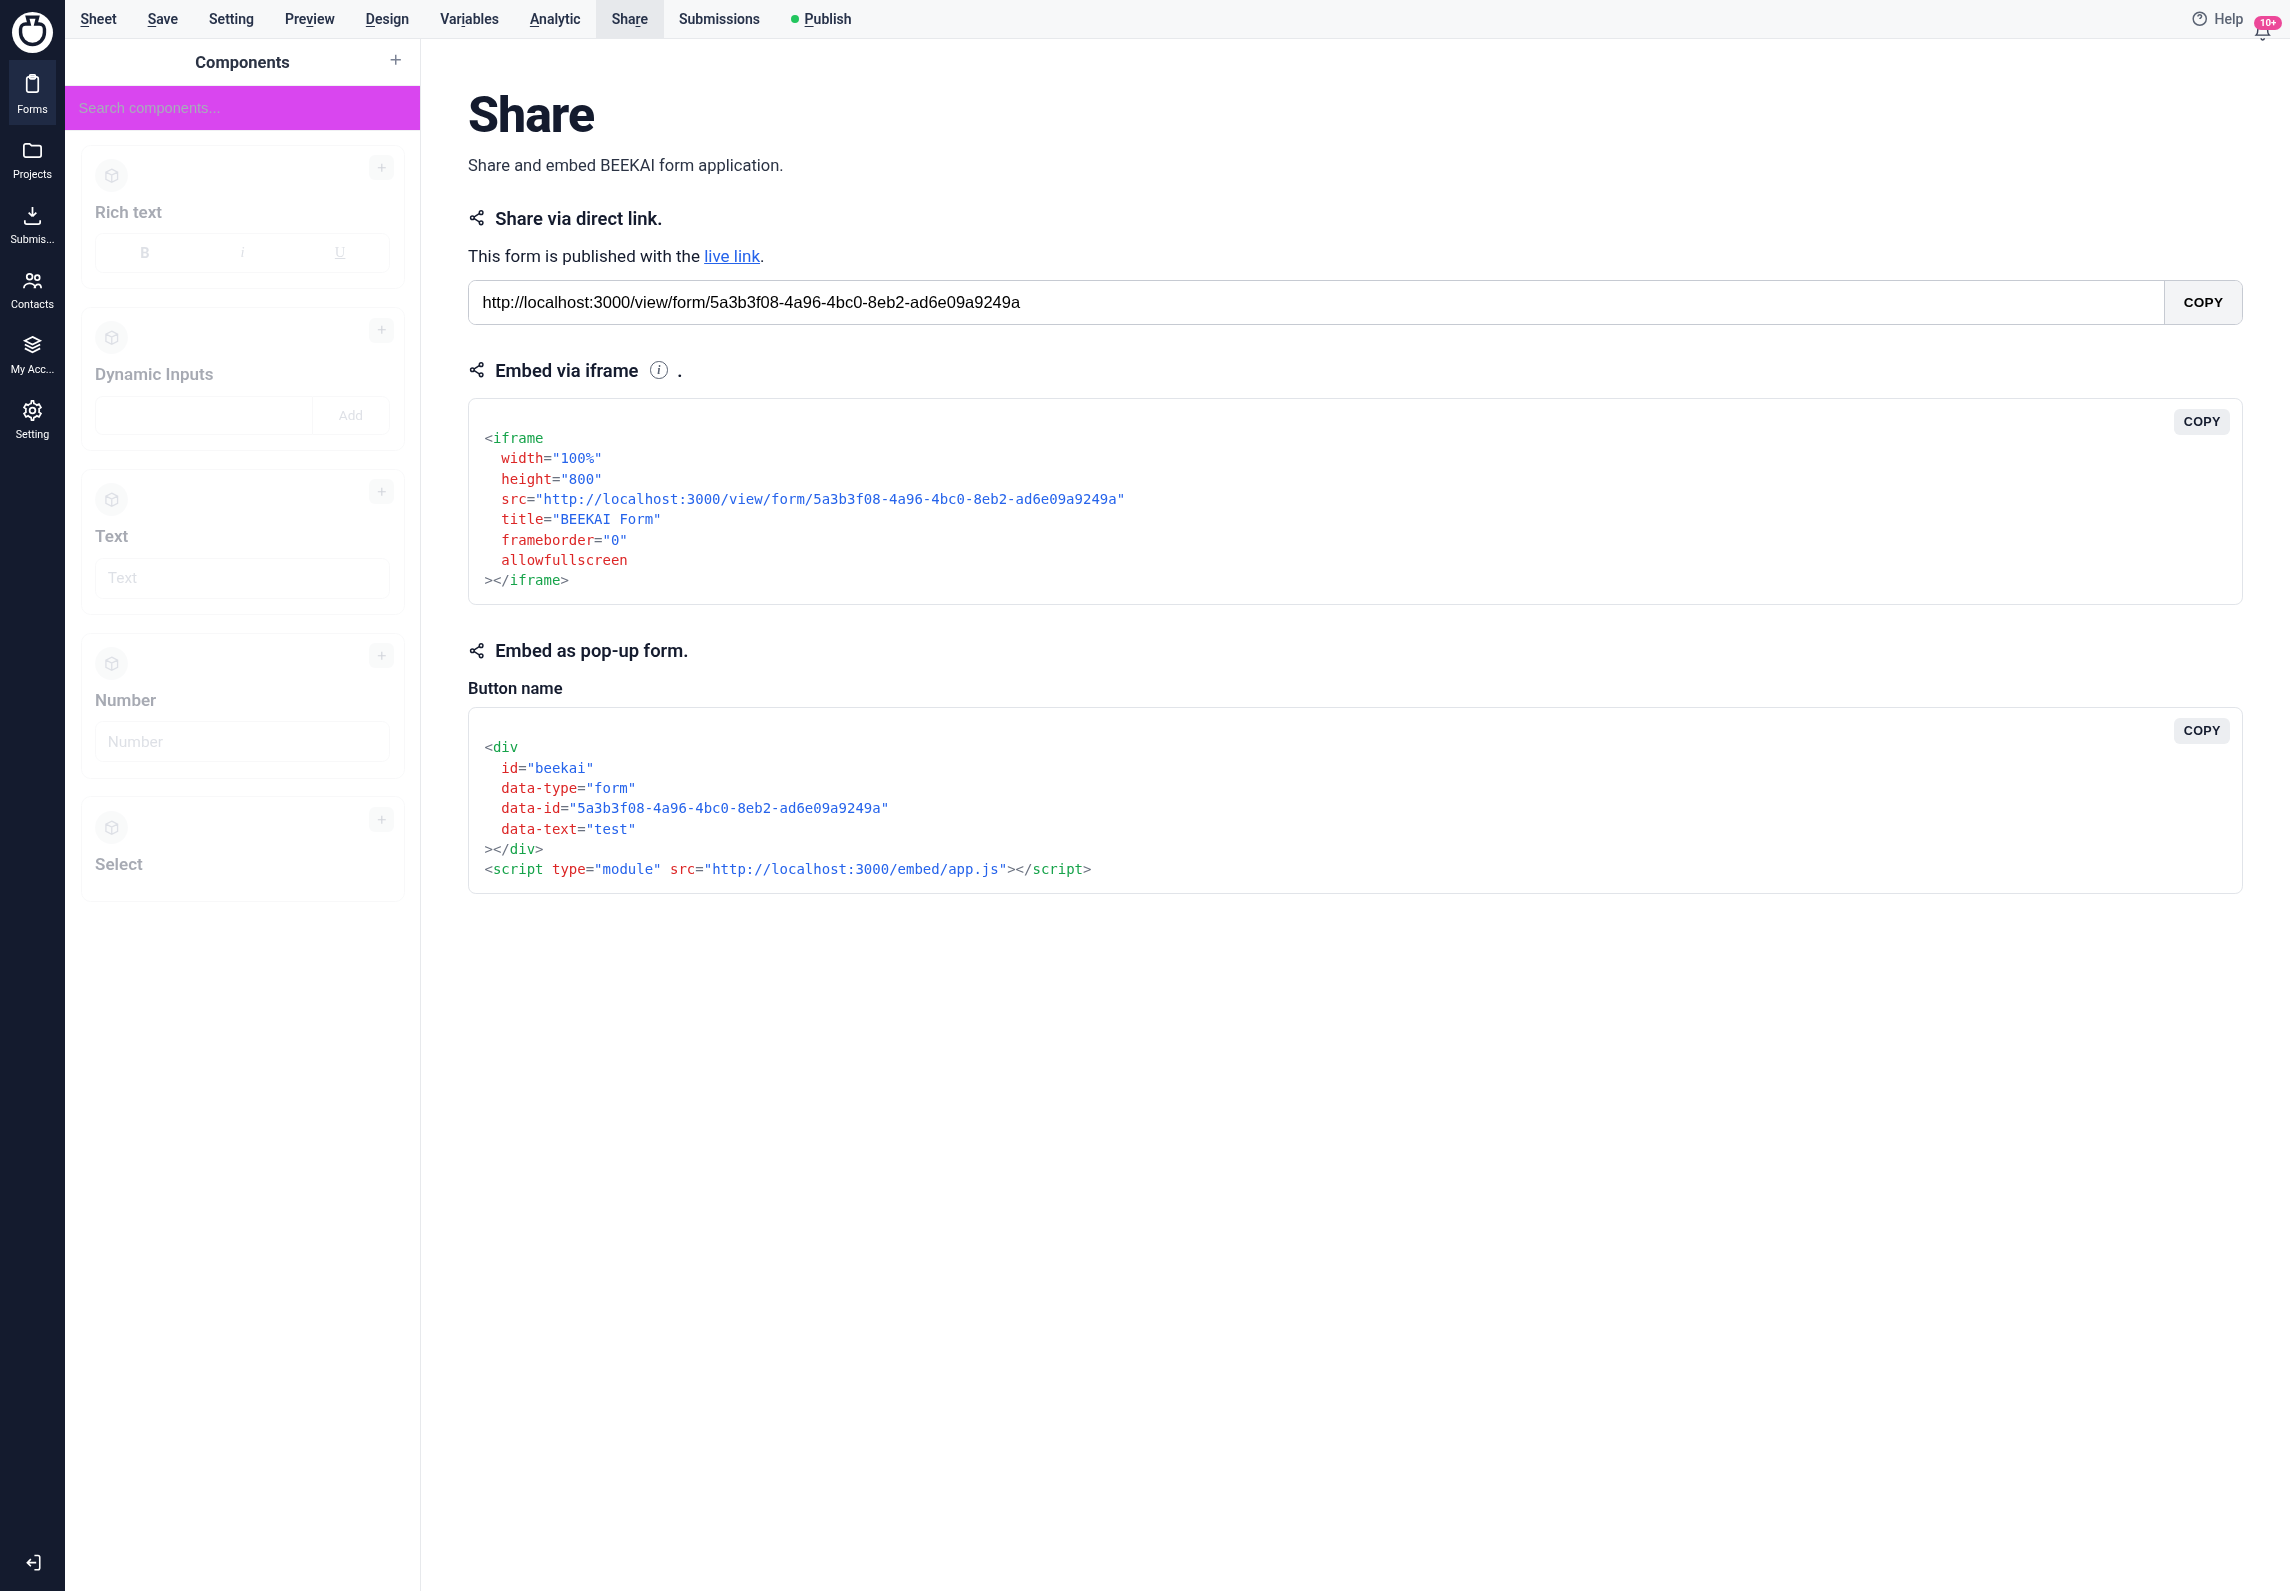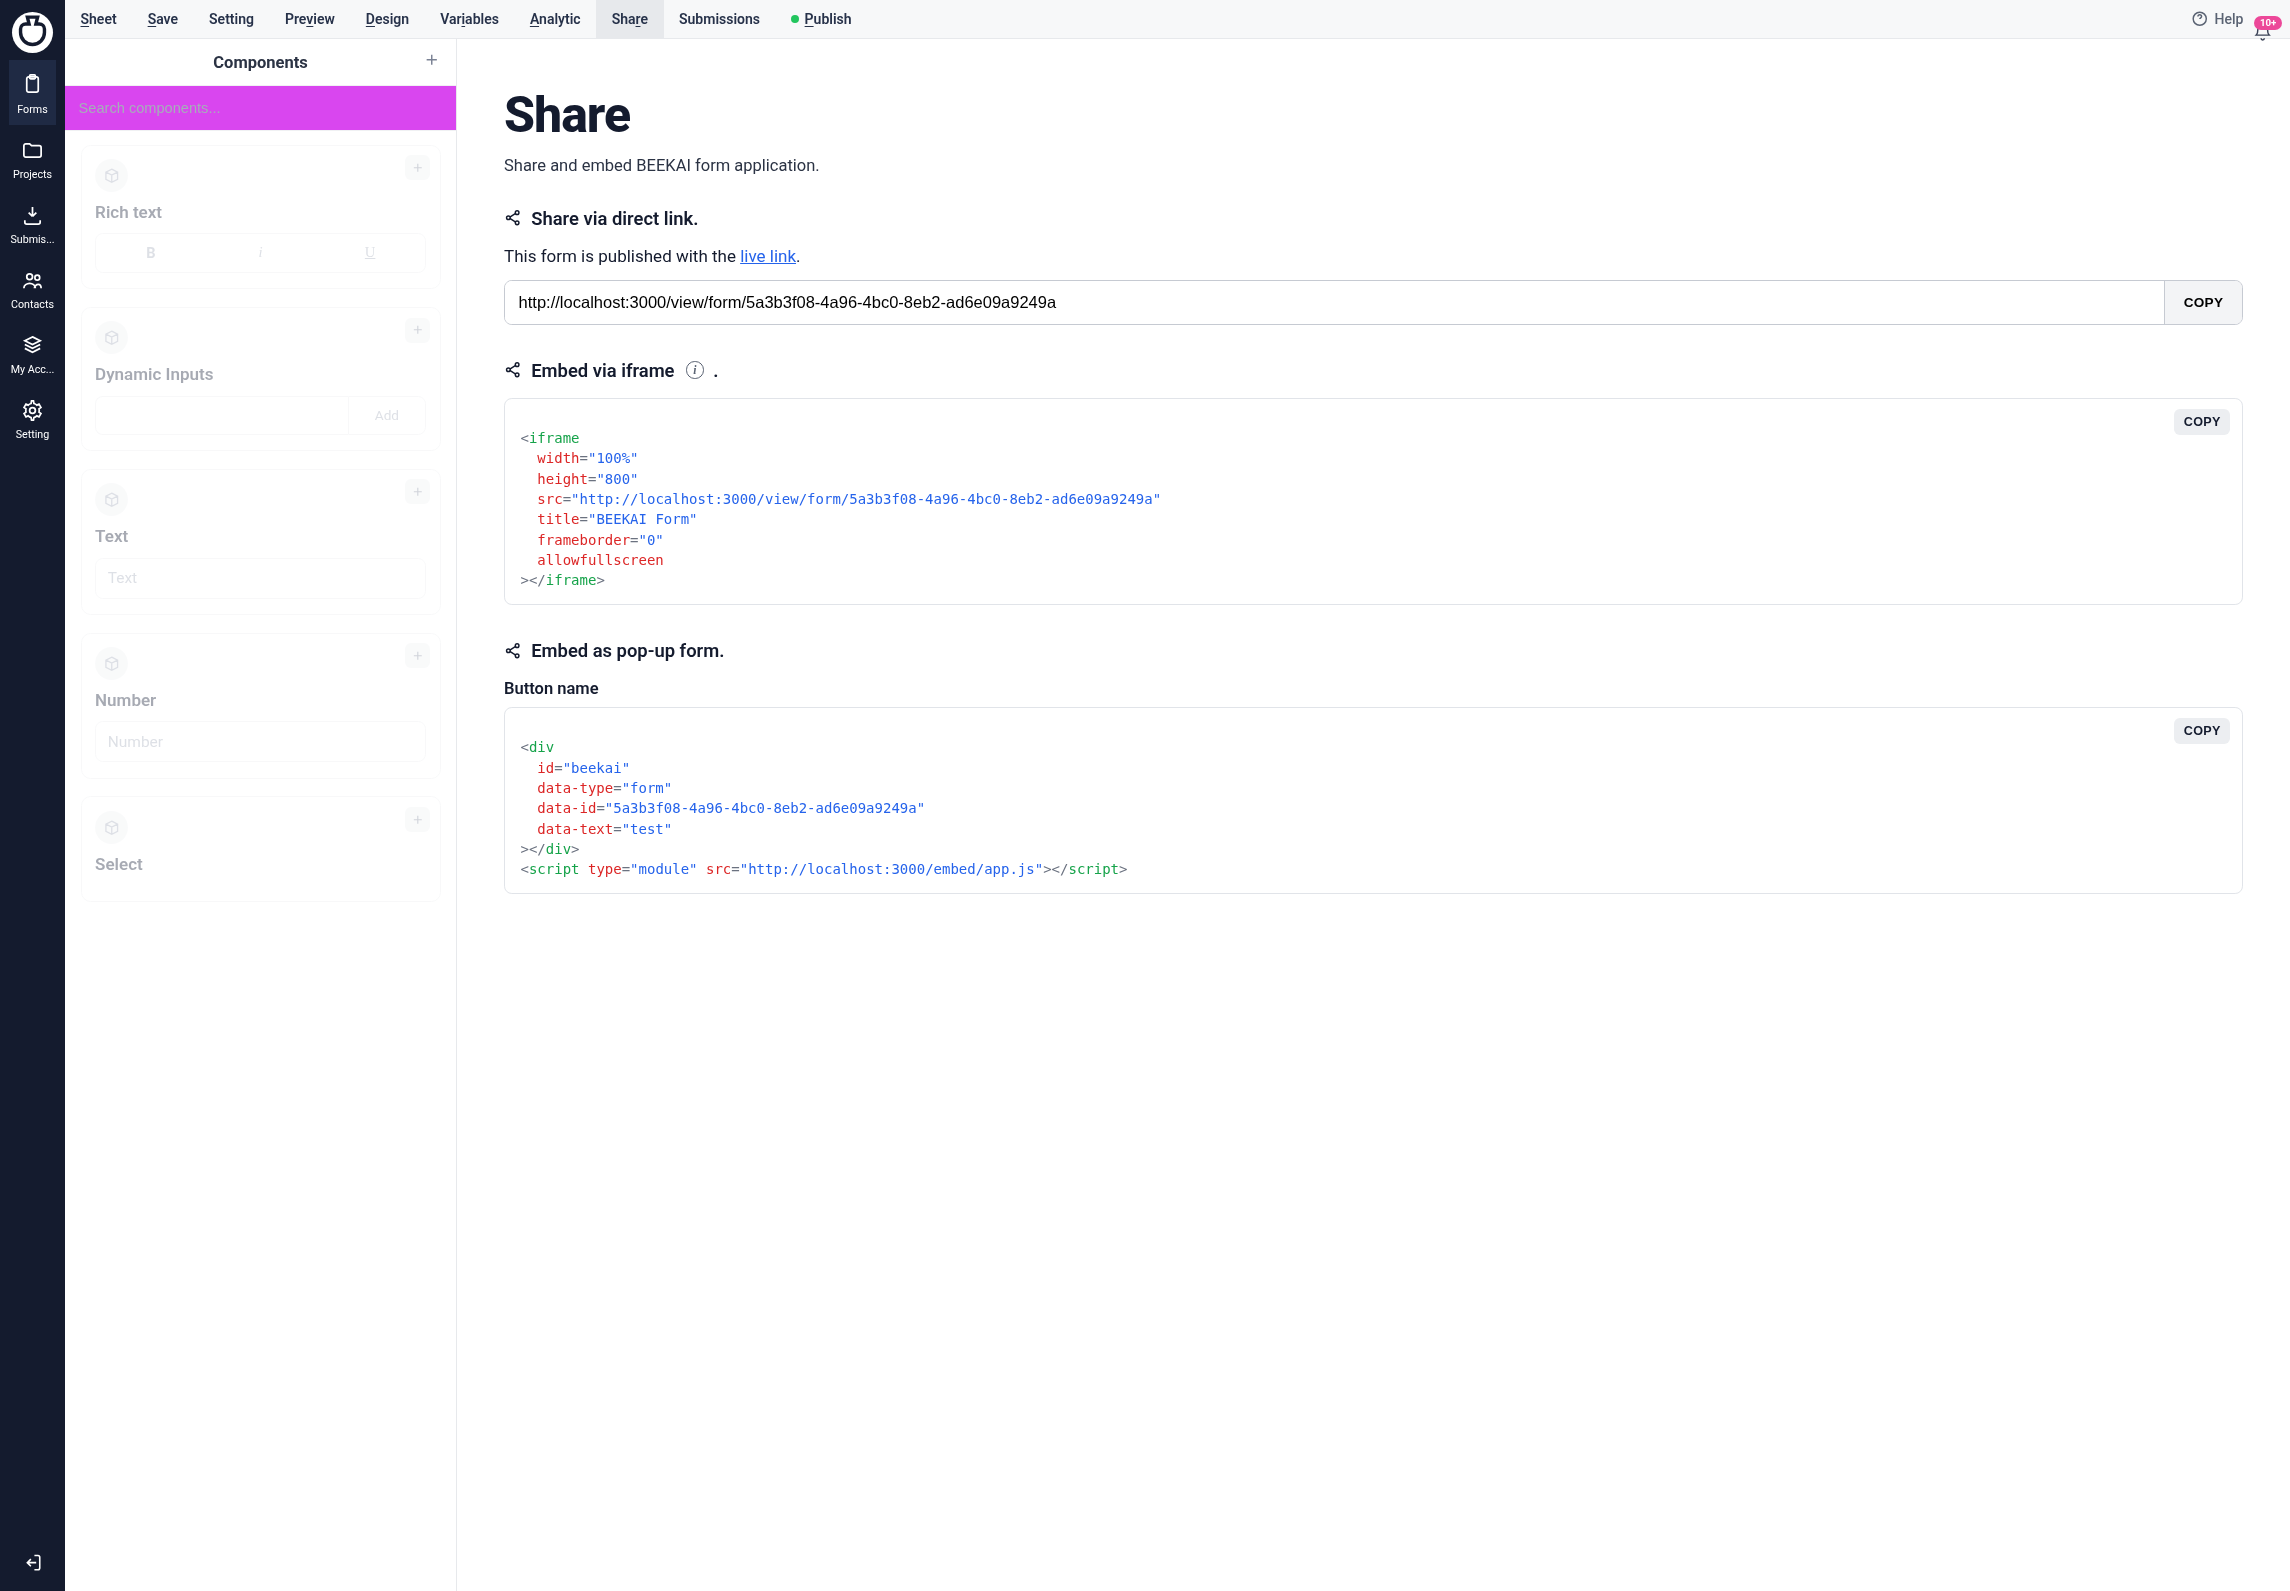--- a/index.html
+++ b/index.html
@@ -30,21 +30,21 @@
 .help { display: flex; align-items: center; gap: 5.8px; font-size: 14px; font-weight: 500; color: #5a6373; cursor: pointer; }
 .help svg { width: 17.5px; height: 17.5px; }
 .bell-wrap { position: relative; cursor: pointer; margin-top: 32px; }
 .bell-wrap svg { width: 19.4px; height: 19.4px; color: #3a4256; }
 .badge { position: absolute; top: -7.8px; right: -9.7px; background: #ec4899; color: #fff; font-size: 9.7px; font-weight: 700; padding: 1.9px 5.8px; border-radius: 9.7px; }
 
 
 .body { flex: 1; display: flex; min-height: 0; }
 
 
-.panel { width: 392px; border-right: 1px solid #e7e9ec; display: flex; flex-direction: column; min-width: 0; opacity: 1; }
+.panel { width: 356px; border-right: 1px solid #e7e9ec; display: flex; flex-direction: column; min-width: 0; opacity: 1; }
 .panel-head { display: flex; align-items: center; justify-content: center; position: relative; height: 47px; border-bottom: 1px solid #f0f1f3; }
 .panel-head h3 { font-size: 16.5px; font-weight: 700; color: #2b3344; }
 .panel-head .add { position: absolute; right: 15.5px; color: #7a8294; }
 .panel-head .add svg { width: 17.5px; height: 17.5px; }
 .panel-search { height: 45px; display: flex; align-items: center; padding: 0 13.6px; background: #d946ef; border-bottom: 1px solid #f0f1f3; }
 .panel-search input { border: none; background: transparent; outline: none; width: 100%; font-size: 14.6px; color: #333; }
 .panel-search input::placeholder { color: #a6adba; }
 .panel-list { flex: 1; overflow-y: auto; padding: 13.6px 15.5px; }
 
 .card { border: 1px solid #f0f1f3; border-radius: 9.7px; padding: 13.6px 13.6px 15.5px; margin-bottom: 17.5px; position: relative; opacity: 0.45; pointer-events: auto; }

